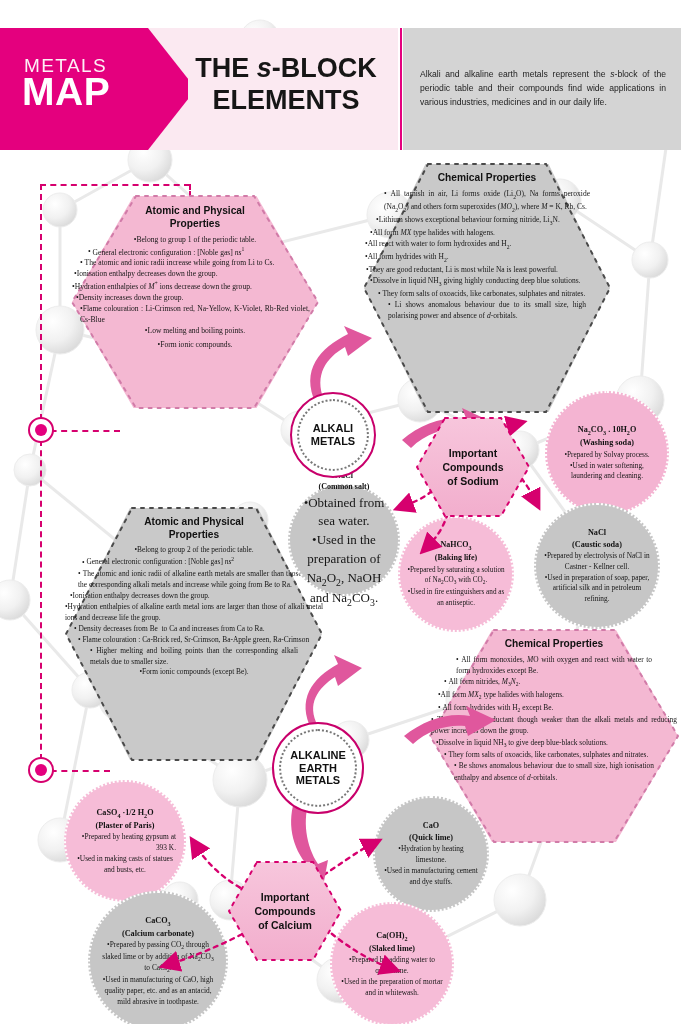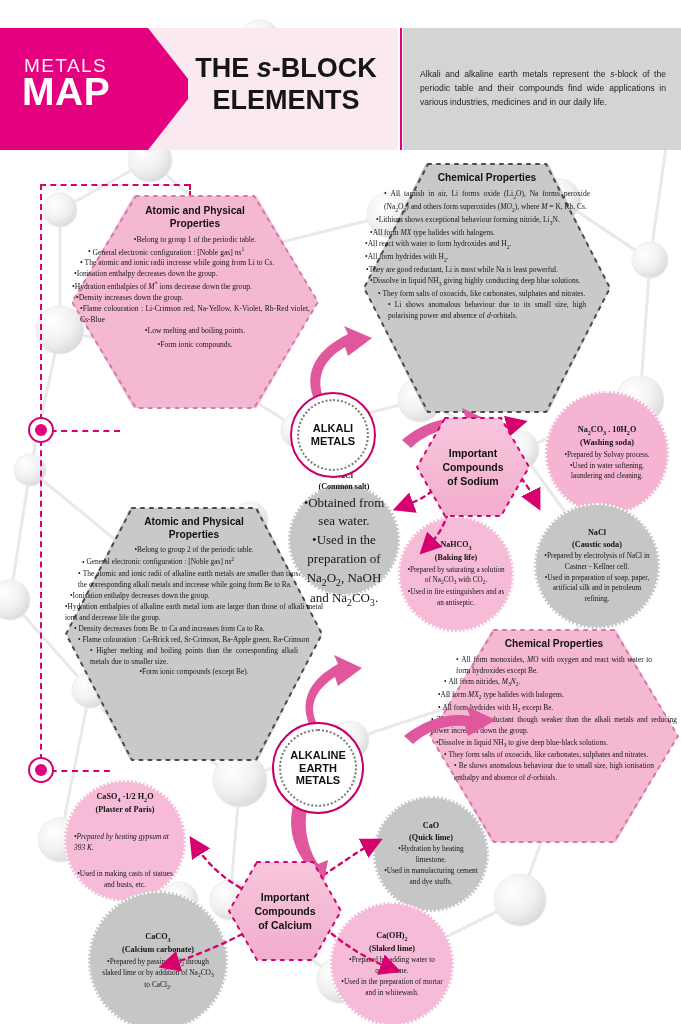--- a/index.html
+++ b/index.html
@@ -358,32 +358,33 @@
         <li style="text-align:center;margin:0 -3px;">Used in preparation of soap, paper, artificial silk and in petroleum refining.</li>
       </ul>
     </div>
   </div>
 
   <div class="circ circ-pink circ-dashed" style="left:64px;top:780px;width:122px;height:122px;">
     <div style="padding:0 11px;">
       <div class="circ-title" style="font-size:8.2px;line-height:1.4;">CaSO<span class="sub">4</span> ·1/2 H<span class="sub">2</span>O</div>
       <div class="circ-title" style="font-size:8.2px;line-height:1.4;margin-bottom:1px;">(Plaster of Paris)</div>
       <ul class="circ-list" style="font-size:7.4px;line-height:1.46;">
-        <li style="text-align:left;margin:16px -3px;font-style:italic;">Prepared by heating gypsum at 393 K.</li>
+        <li style="text-align:right;margin:0 -3px;">Prepared by heating gypsum at 393 K.</li>
         <li style="text-align:center;margin:0 -3px;">Used in making casts of statues and busts, etc.</li>
       </ul>
     </div>
   </div>
 
   <div class="circ circ-gray circ-dashed" style="left:88px;top:891px;width:140px;height:140px;">
     <div style="padding:0 13px;">
       <div class="circ-title" style="font-size:8.2px;line-height:1.4;">CaCO<span class="sub">3</span></div>
       <div class="circ-title" style="font-size:8.2px;line-height:1.4;margin-bottom:1px;">(Calcium carbonate)</div>
       <ul class="circ-list" style="font-size:7.4px;line-height:1.46;">
         <li style="text-align:center;margin:0 -4px;">Prepared by passing CO<span class="sub">2</span> through slaked lime or by addition of Na<span class="sub">2</span>CO<span class="sub">3</span> to CaCl<span class="sub">2</span>.</li>
+        <li style="text-align:center;margin:0 -4px;">Used in manufacturing of CaO, high quality paper, etc. and as an antacid, mild abrasive in toothpaste.</li>
       </ul>
     </div>
   </div>
 
   <div class="circ circ-gray circ-dashed" style="left:373px;top:796px;width:116px;height:116px;">
     <div style="padding:0 11px;">
       <div class="circ-title" style="font-size:8.2px;line-height:1.4;">CaO</div>
       <div class="circ-title" style="font-size:8.2px;line-height:1.4;margin-bottom:1px;">(Quick lime)</div>
       <ul class="circ-list" style="font-size:7.4px;line-height:1.46;">
         <li style="text-align:center;margin:0 -3px;">Hydration by heating limestone.</li>

